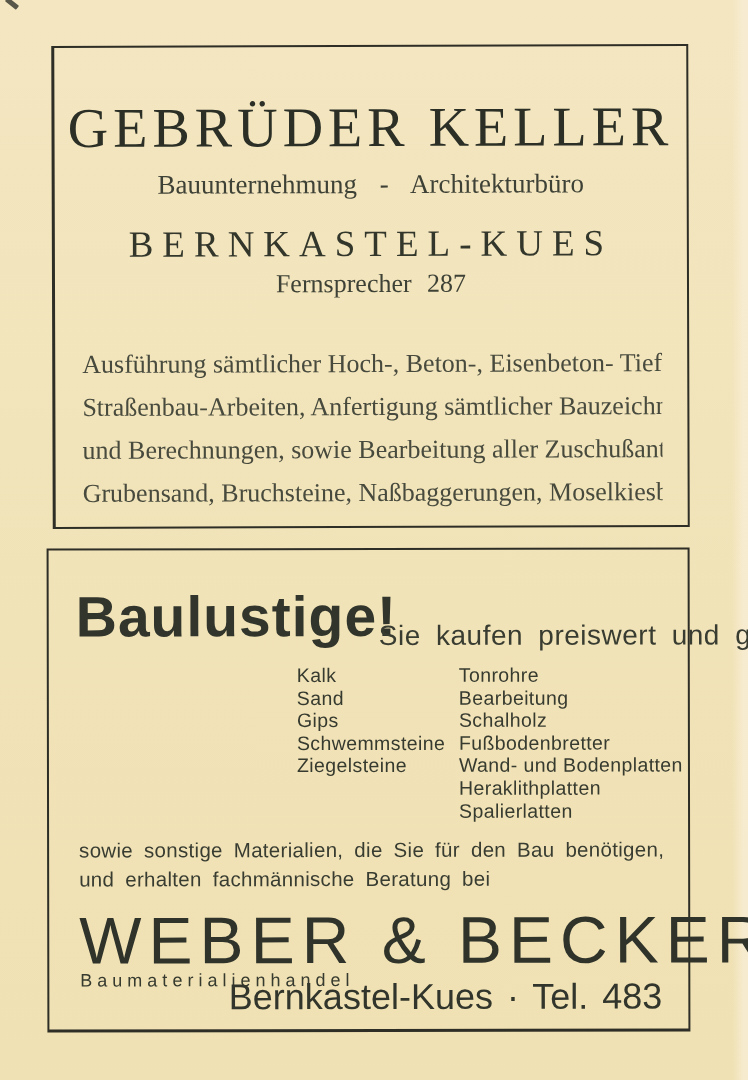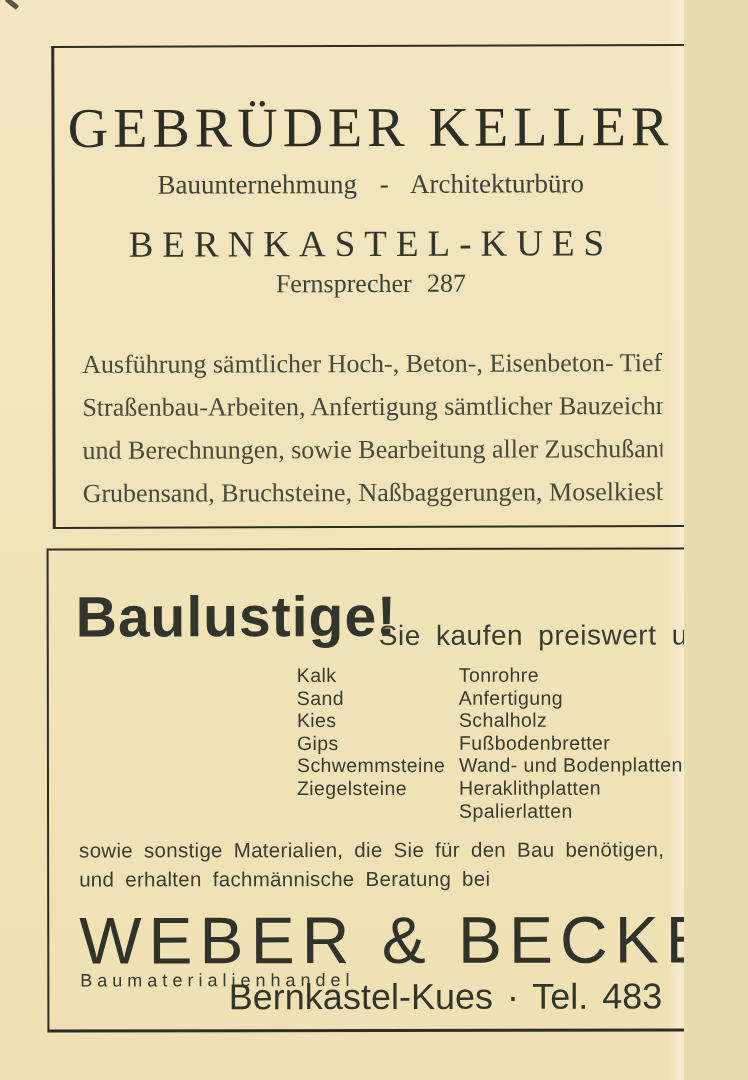--- a/index.html
+++ b/index.html
@@ -3,21 +3,21 @@
 <meta charset="utf-8">
 <style>
   * { margin: 0; padding: 0; box-sizing: border-box; }
   html, body { width: 748px; height: 1080px; }
   body {
     font-family: "Liberation Serif", serif;
     background: #e8dcae;
   }
   .page {
     position: relative;
-    width: 684px;
+    width: 748px;
     height: 1080px;
     background: linear-gradient(180deg, #f3e6c1 0%, #f2e4ba 40%, #efe1b3 100%);
     overflow: hidden;
     color: #3a3d32;
   }
   
   .corner-mark {
     position: absolute;
     left: 5px; top: 1px;
     width: 14px; height: 5px;
@@ -181,29 +181,28 @@
     </div>
   </section>
 
   <section class="frame frame2">
     <div class="w-headline">Baulustige!</div>
     <div class="w-tagline">Sie kaufen preiswert und gut:</div>
 
     <div class="w-col w-col-left">
       <div>Kalk</div>
       <div>Sand</div>
-      <div>Kies</div>
       <div>Gips</div>
       <div>Schwemmsteine</div>
       <div>Ziegelsteine</div>
     </div>
 
     <div class="w-col w-col-right">
       <div>Tonrohre</div>
-      <div>Anfertigung</div>
+      <div>Bearbeitung</div>
       <div>Schalholz</div>
       <div>Fußbodenbretter</div>
       <div>Wand- und Bodenplatten</div>
       <div>Heraklithplatten</div>
       <div>Spalierlatten</div>
     </div>
 
     <div class="w-note">
       <div>sowie sonstige Materialien, die Sie für den Bau benötigen,</div>
       <div>und erhalten fachmännische Beratung bei</div>

